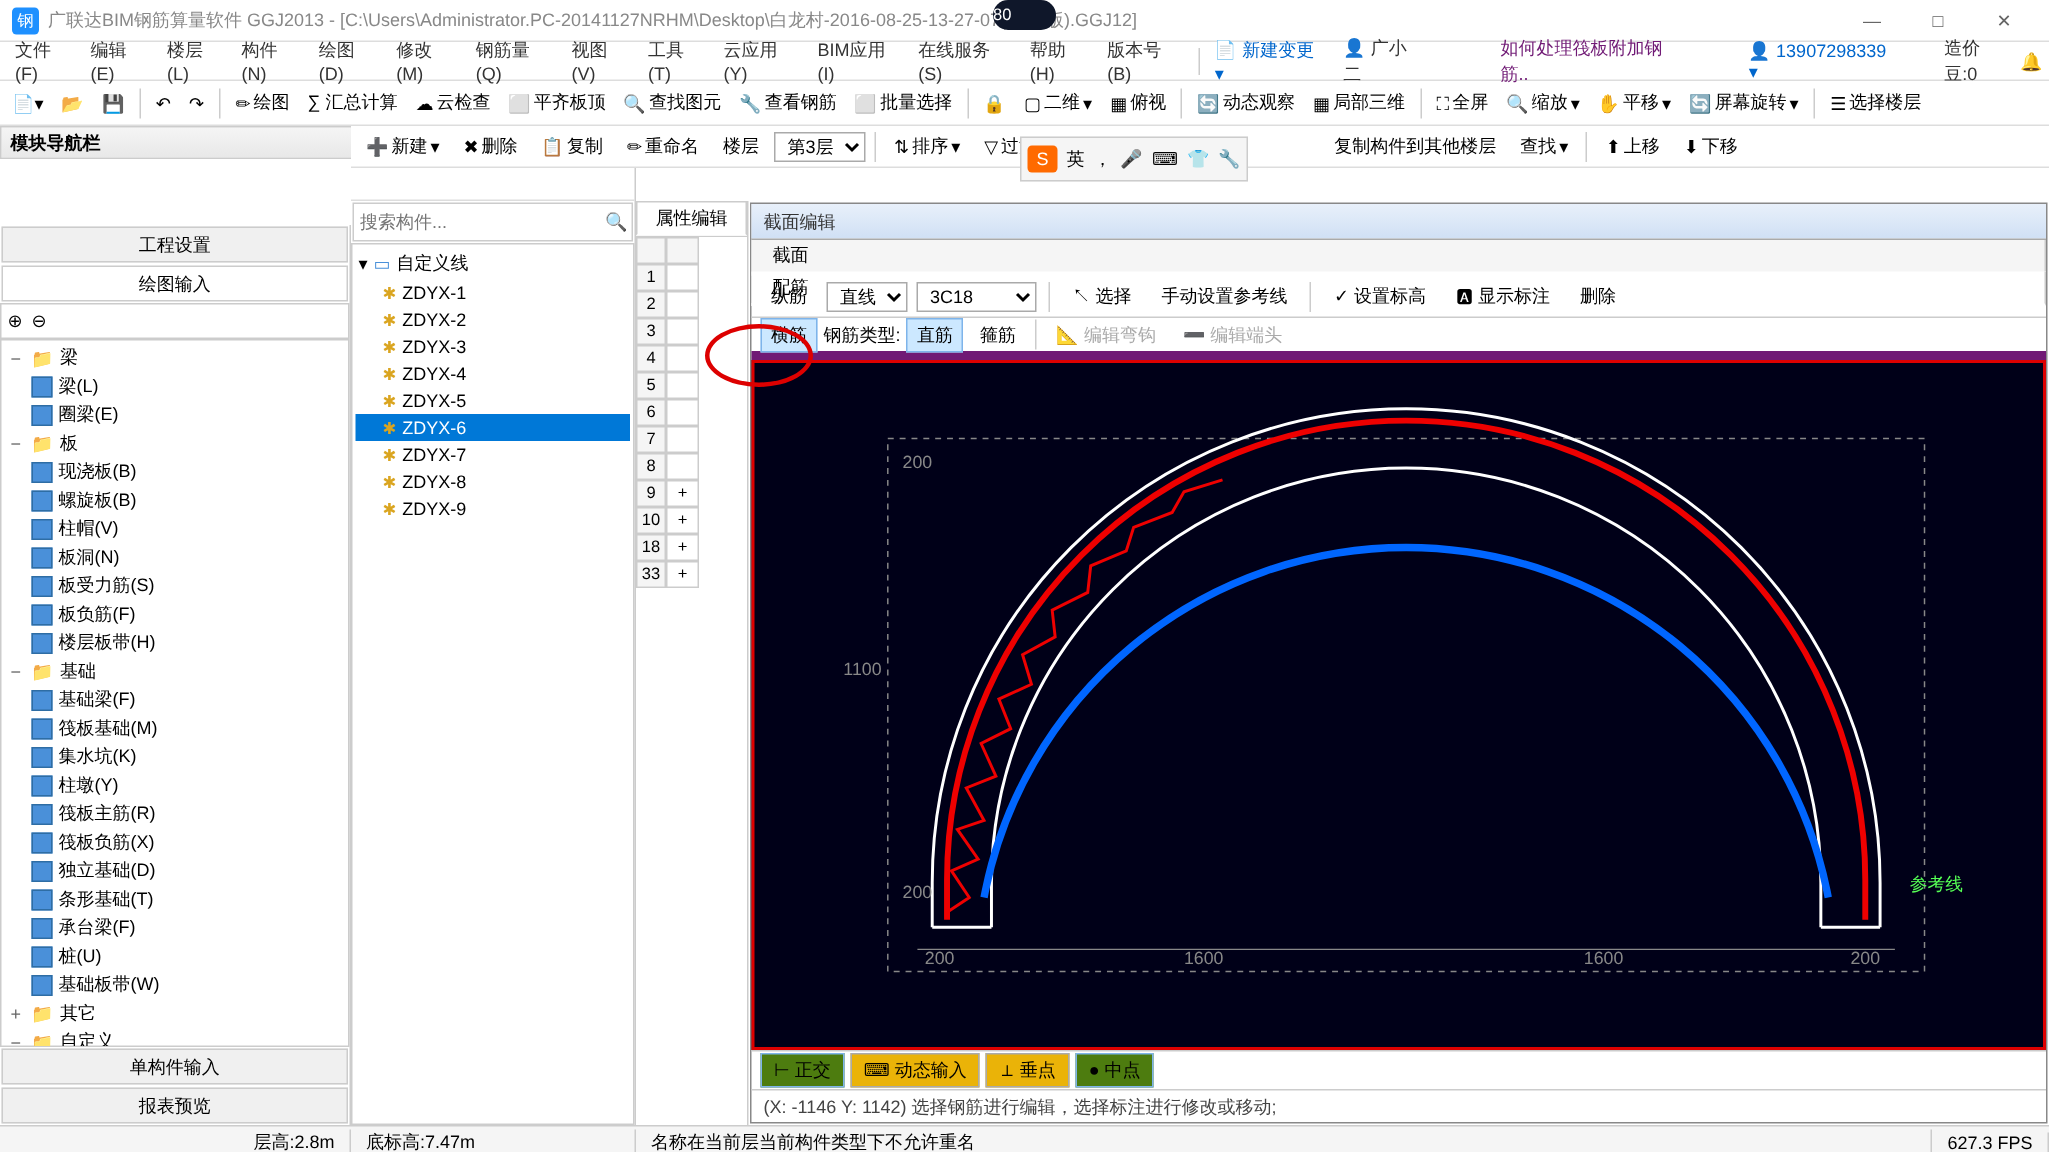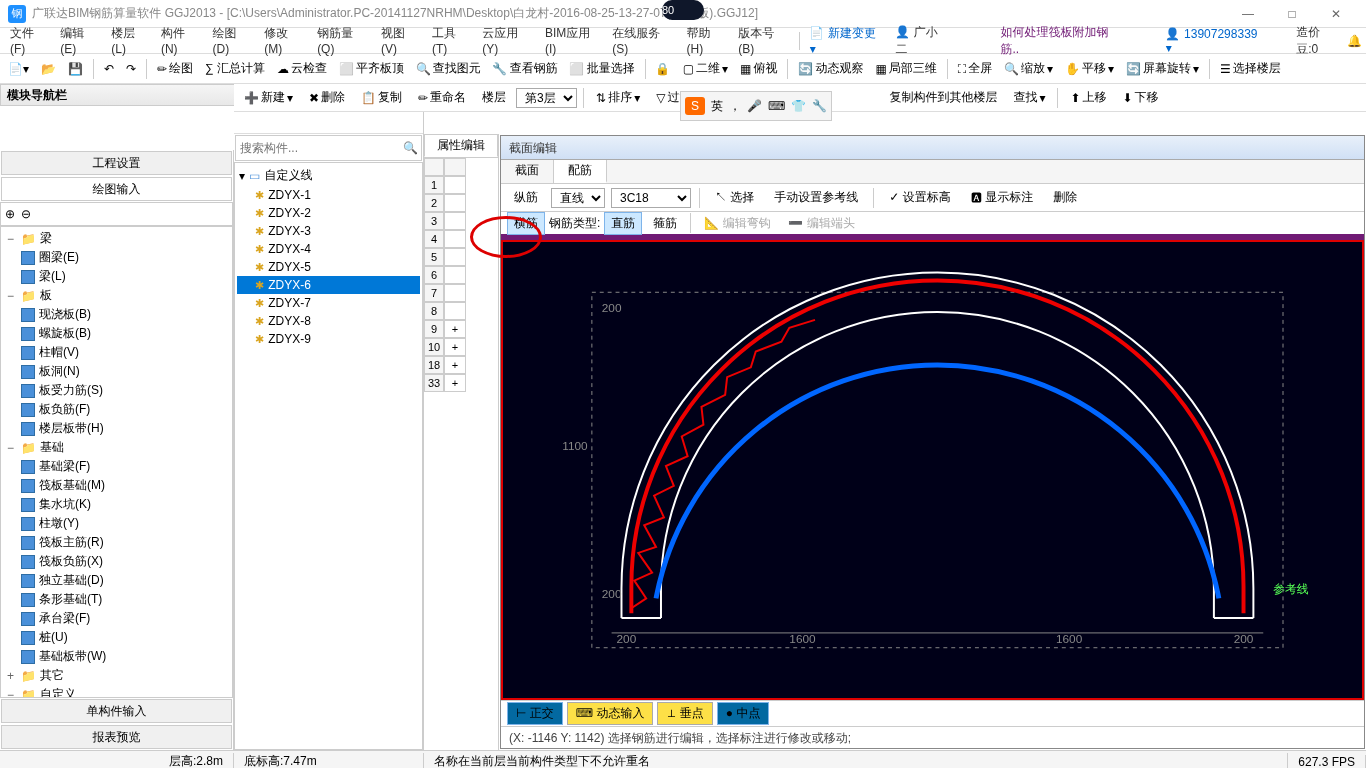--- a/index.html
+++ b/index.html
@@ -42,33 +42,33 @@
 .gear { color: #DAA520; font-size: 11px; }
 .rightcol { flex: 1; display: flex; flex-direction: column; }
 .toolbar2 { height: 28px; display: flex; align-items: center; padding: 0 4px; gap: 4px; border-bottom: 1px solid #ddd; }
 .t2btn { padding: 0 6px; display: inline-flex; align-items: center; gap: 2px; }
 .tabrow { height: 24px; display: flex; border-bottom: 1px solid #ccc; }
 .tabrow .tab { padding: 2px 12px; border: 1px solid #ccc; border-bottom: none; background: #f0f0f0; }
 .tabrow .tab.active { background: #fff; border-bottom: 1px solid #fff; }
 .gridcell { width: 38px; height: 18px; border: 1px solid #ccc; text-align: center; line-height: 16px; font-size: 11px; background: #f5f5f5; }
 .editor { flex: 1; border: 1px solid #888; display: flex; flex-direction: column; margin: 1px; }
 .editor-title { height: 24px; background: linear-gradient(#e8f0fa,#d0e0f5); padding: 0 8px; line-height: 24px; color: #333; border-bottom: 1px solid #aaa; }
-.editor-tabs { height: 24px; display: flex; background: #f5f5f5; border-bottom: 1px solid #ccc; }
+.editor-tabs { height: 24px; display: flex; background: #f5f5f5; border-bottom: 1px solid #ccc; flex-direction: column; }
 .editor-tabs .etab { padding: 2px 14px; border-right: 1px solid #ccc; }
 .editor-tabs .etab.active { background: #fff; border-bottom: 2px solid #fff; }
 .editor-toolbar { height: 28px; display: flex; align-items: center; padding: 0 6px; gap: 6px; border-bottom: 1px solid #ccc; }
 .etbtn { padding: 2px 6px; border: 1px solid transparent; }
 .etbtn.pressed { border: 1px solid #7eb4ea; background: #cce8ff; }
 .etselect { height: 20px; border: 1px solid #aaa; padding: 0 4px; background: #fff; }
 .editor-toolbar2 { height: 28px; display: flex; align-items: center; padding: 0 6px; gap: 4px; border-bottom: 6px solid #701a75; }
 .canvas { flex: 1; background: #000018; border: 2px solid #d00; position: relative; overflow: hidden; }
 .canvas svg { width: 100%; height: 100%; }
 .canvas-status { height: 26px; display: flex; align-items: center; padding: 0 6px; gap: 4px; border-top: 1px solid #ccc; }
-.csbtn { padding: 2px 8px; border: 1px solid #aaa; background: #fde047; }
-.csbtn.active { background: #0369a1; border-color: #7eb4ea; }
+.csbtn { padding: 2px 8px; border: 1px solid #aaa; background: #eab308; }
+.csbtn.active { background: #4d7c0f; border-color: #7eb4ea; }
 .statusline { height: 22px; padding: 0 8px; line-height: 22px; color: #444; border-top: 1px solid #ccc; }
 .bottombar { height: 22px; display: flex; align-items: center; border-top: 1px solid #ccc; background: #f5f5f5; }
 .bottombar .cell { padding: 0 10px; border-right: 1px solid #ccc; }
 .bottombar .spacer { flex: 1; }
 .red-circle { position: absolute; width: 72px; height: 42px; border: 3px solid #d00; border-radius: 50%; left: 470px; top: 216px; z-index: 50; pointer-events: none; }
 .floatbar { position: absolute; left: 680px; top: 91px; height: 30px; background: #f5f5f5; border: 1px solid #ccc; display: flex; align-items: center; padding: 0 4px; gap: 6px; z-index: 60; }
 .ico-blue { background: #4a90d9; border: 1px solid #2e6da4; }
 </style>
 </head>
 <body>
@@ -155,25 +155,25 @@
       <span>⊖</span>
     </div>
     <div class="tree" id="nav-tree">
         <div class="tree-item lv1">
           <span class="exp">−</span>
           <span>📁</span>
           <span>梁</span>
         </div>
         <div class="tree-item lv2">
           <span class="ico ico-blue"></span>
+          <span>梁(L)</span>
+        </div>
+        <div class="tree-item lv2">
+          <span class="ico ico-blue"></span>
           <span>圈梁(E)</span>
-        </div>
-        <div class="tree-item lv2">
-          <span class="ico ico-blue"></span>
-          <span>梁(L)</span>
         </div>
         <div class="tree-item lv1">
           <span class="exp">−</span>
           <span>📁</span>
           <span>板</span>
         </div>
         <div class="tree-item lv2">
           <span class="ico ico-blue"></span>
           <span>现浇板(B)</span>
         </div>

